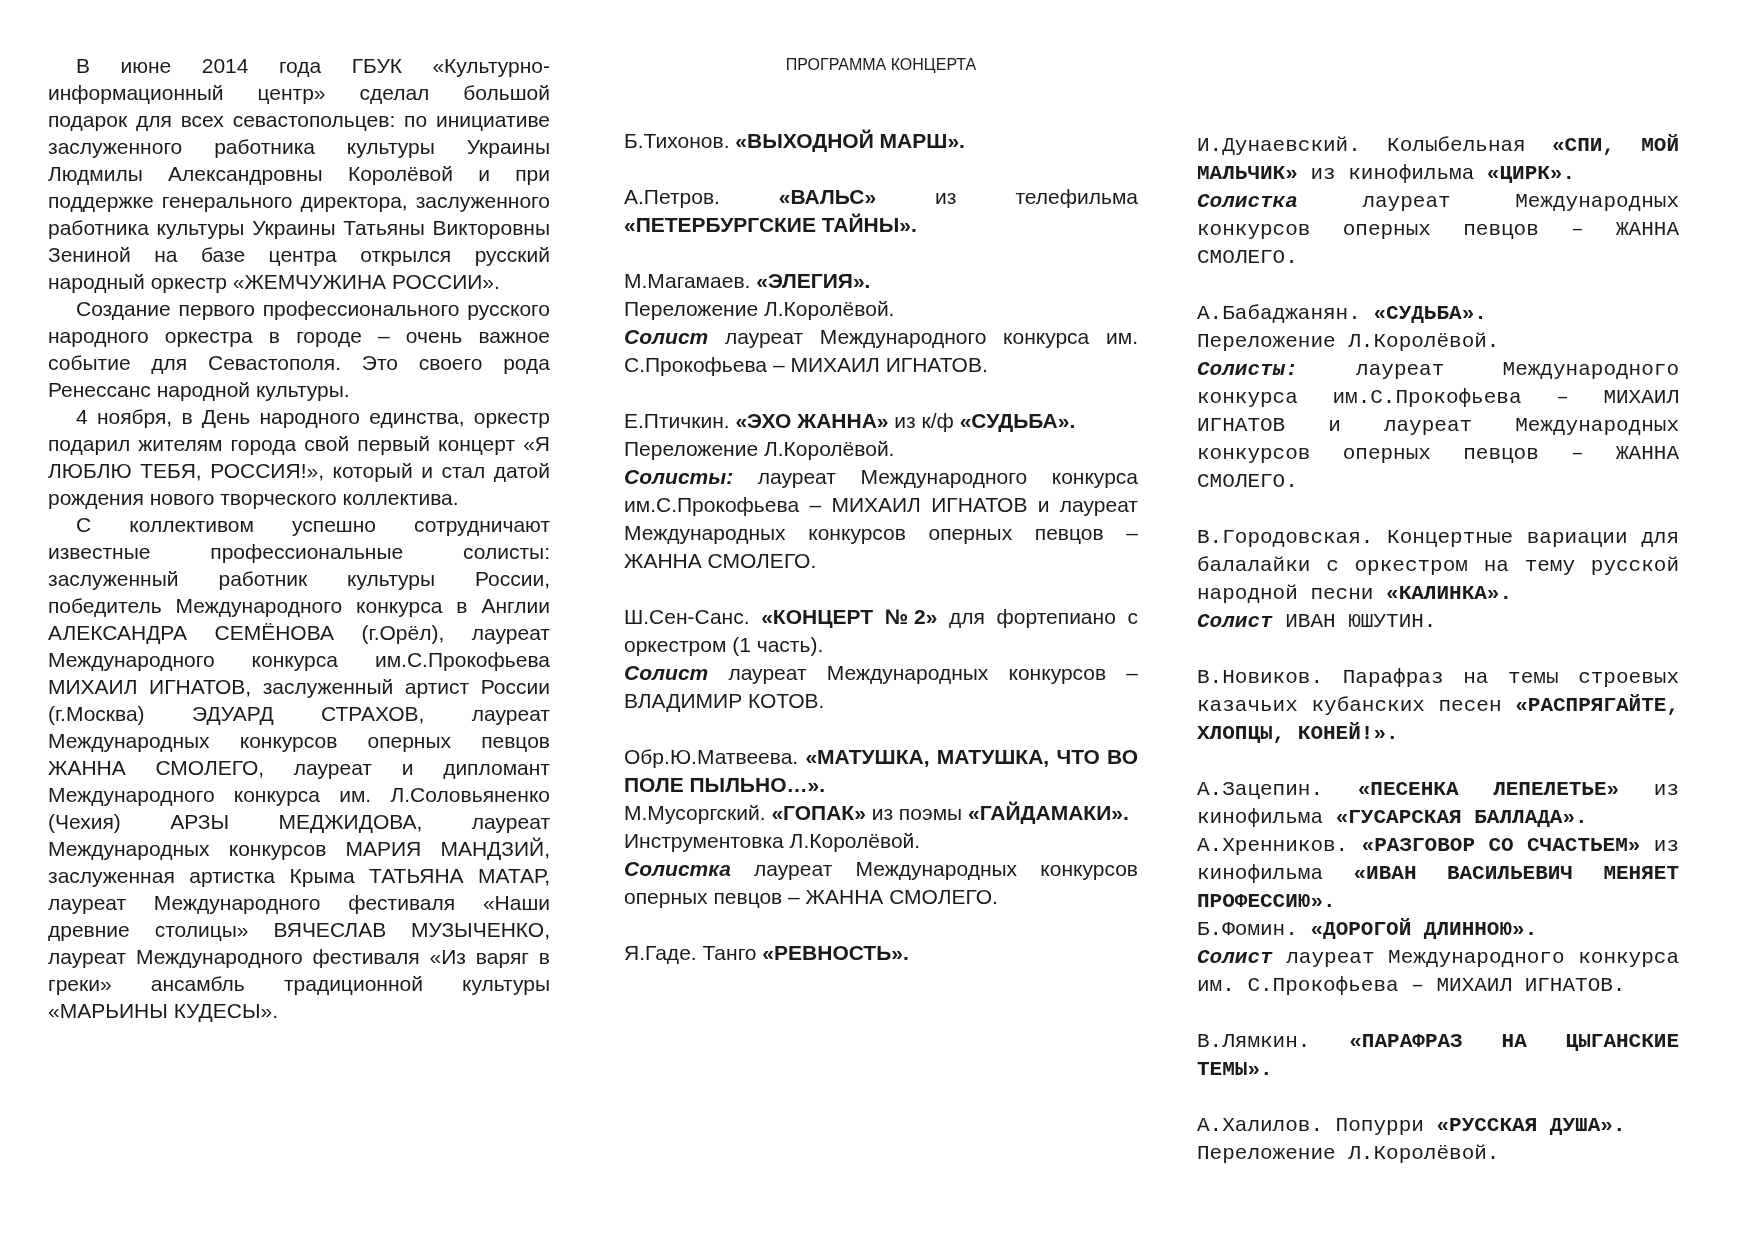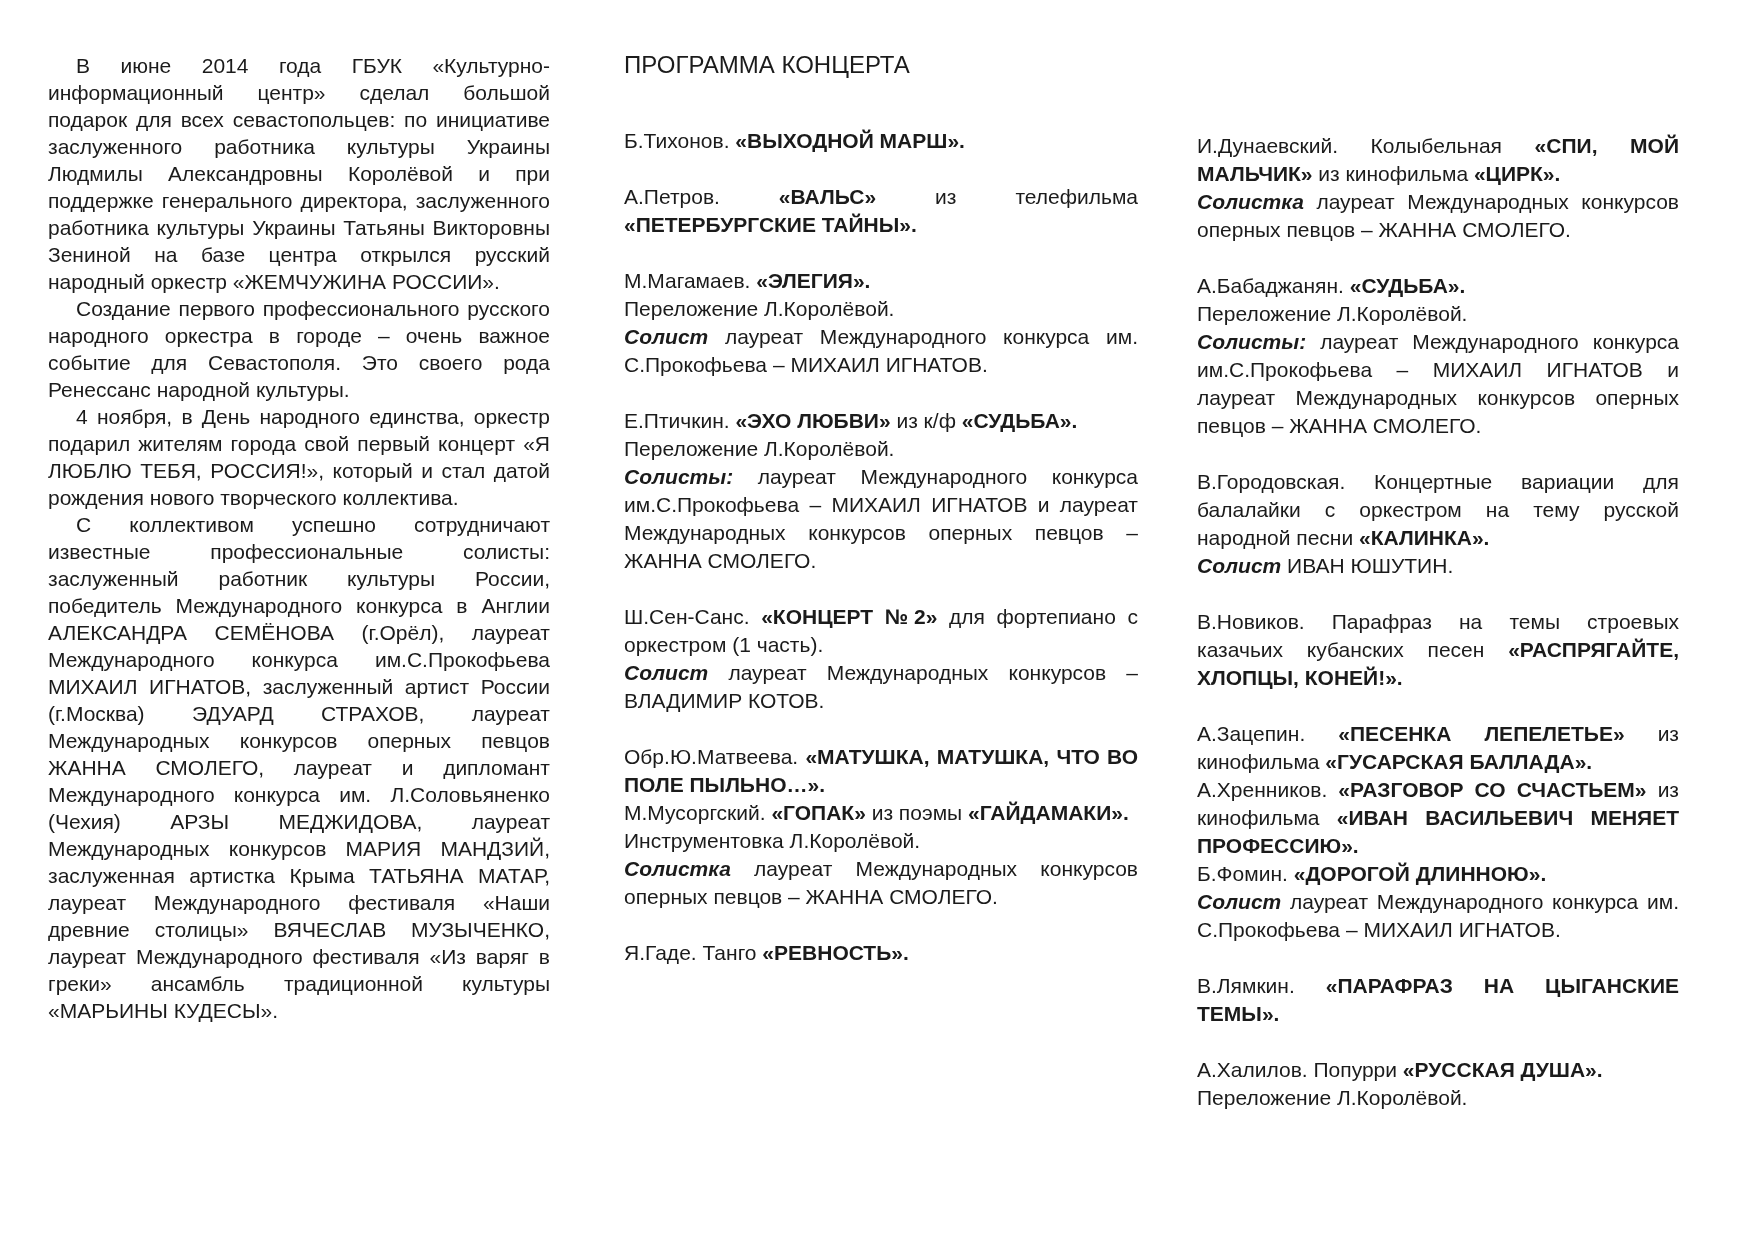--- a/index.html
+++ b/index.html
@@ -33,26 +33,27 @@
   }
   .col-program-left {
     left: 624px;
     top: 50px;
     width: 514px;
   }
   .col-program-right {
     left: 1197px;
     top: 118px;
     width: 482px;
+    font-family: Liberation Mono, monospace;
   }
   .title {
-    font-size: 24px;
+    font-size: 16px;
     font-weight: normal;
     line-height: 30px;
-    text-align: left;
+    text-align: center;
     margin: 0 0 47px 0;
   }
   .entry {
     font-size: 21px;
     line-height: 28px;
     text-align: justify;
     margin: 14px 0 28px 0;
   }
   .entry:last-child {
     margin-bottom: 0;
@@ -83,21 +84,21 @@
         </div>
         <div class="entry">
           <div class="line"><span>А.Петров. </span><span class="b">«ВАЛЬС»</span><span> из телефильма </span><span class="b">«ПЕТЕРБУРГСКИЕ ТАЙНЫ».</span></div>
         </div>
         <div class="entry">
           <div class="line"><span>М.Магамаев. </span><span class="b">«ЭЛЕГИЯ».</span></div>
           <div class="line"><span>Переложение Л.Королёвой.</span></div>
           <div class="line"><span class="b i">Солист</span><span> лауреат Международного конкурса им. С.Прокофьева – МИХАИЛ ИГНАТОВ.</span></div>
         </div>
         <div class="entry">
-          <div class="line"><span>Е.Птичкин. </span><span class="b">«ЭХО ЛЮБВИ»</span><span> из к/ф </span><span class="b">«СУДЬБА».</span></div>
+          <div class="line"><span>Е.Птичкин. </span><span class="b">«ЭХО ЖАННА»</span><span> из к/ф </span><span class="b">«СУДЬБА».</span></div>
           <div class="line"><span>Переложение Л.Королёвой.</span></div>
           <div class="line"><span class="b i">Солисты:</span><span> лауреат Международного конкурса им.С.Прокофьева – МИХАИЛ ИГНАТОВ и лауреат Международных конкурсов оперных певцов – ЖАННА СМОЛЕГО.</span></div>
         </div>
         <div class="entry">
           <div class="line"><span>Ш.Сен-Санс. </span><span class="b">«КОНЦЕРТ №2»</span><span> для фортепиано с оркестром (1 часть).</span></div>
           <div class="line"><span class="b i">Солист</span><span> лауреат Международных конкурсов – ВЛАДИМИР КОТОВ.</span></div>
         </div>
         <div class="entry">
           <div class="line"><span>Обр.Ю.Матвеева. </span><span class="b">«МАТУШКА, МАТУШКА, ЧТО ВО ПОЛЕ ПЫЛЬНО…».</span></div>
           <div class="line"><span>М.Мусоргский. </span><span class="b">«ГОПАК»</span><span> из поэмы </span><span class="b">«ГАЙДАМАКИ».</span></div>

